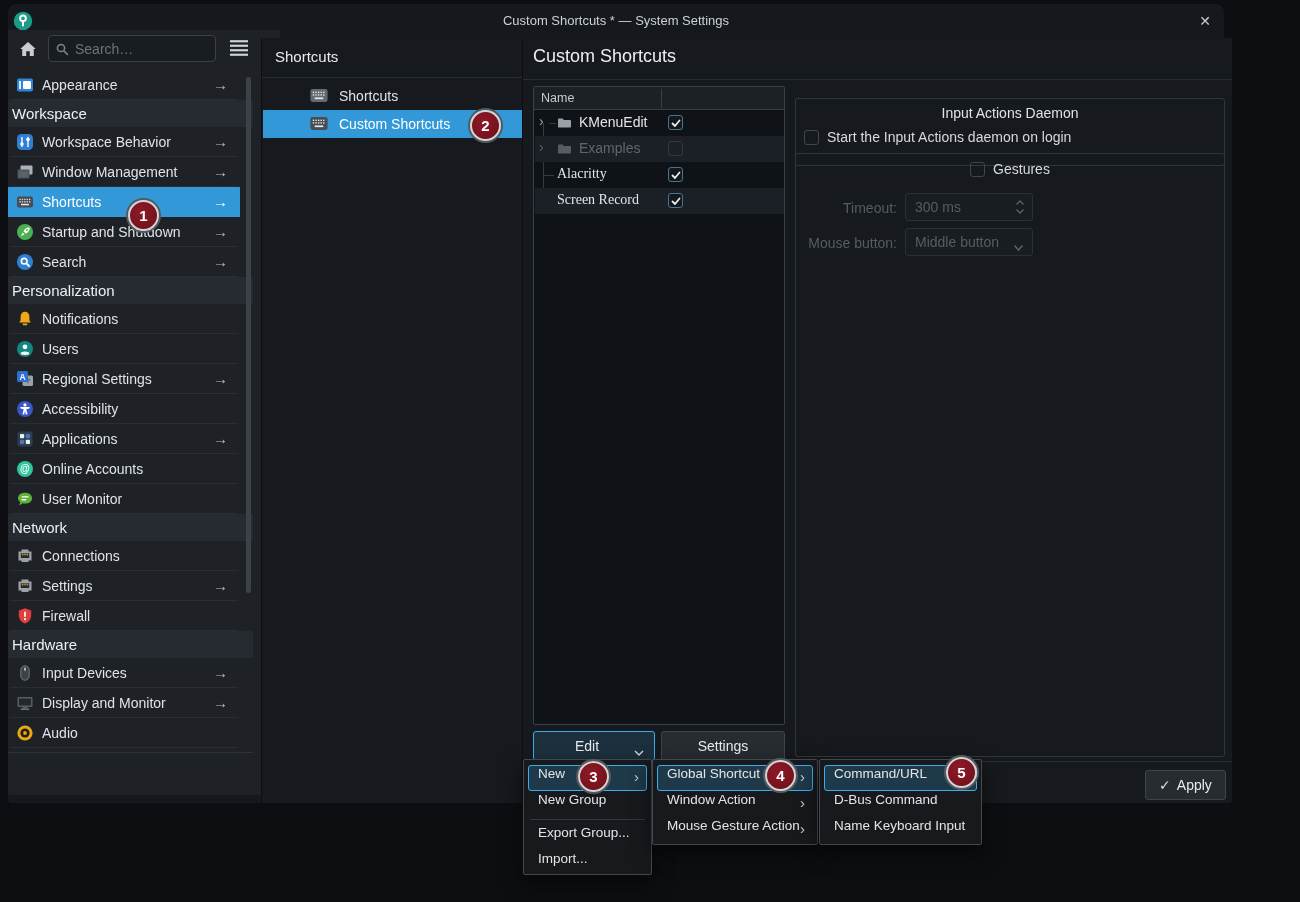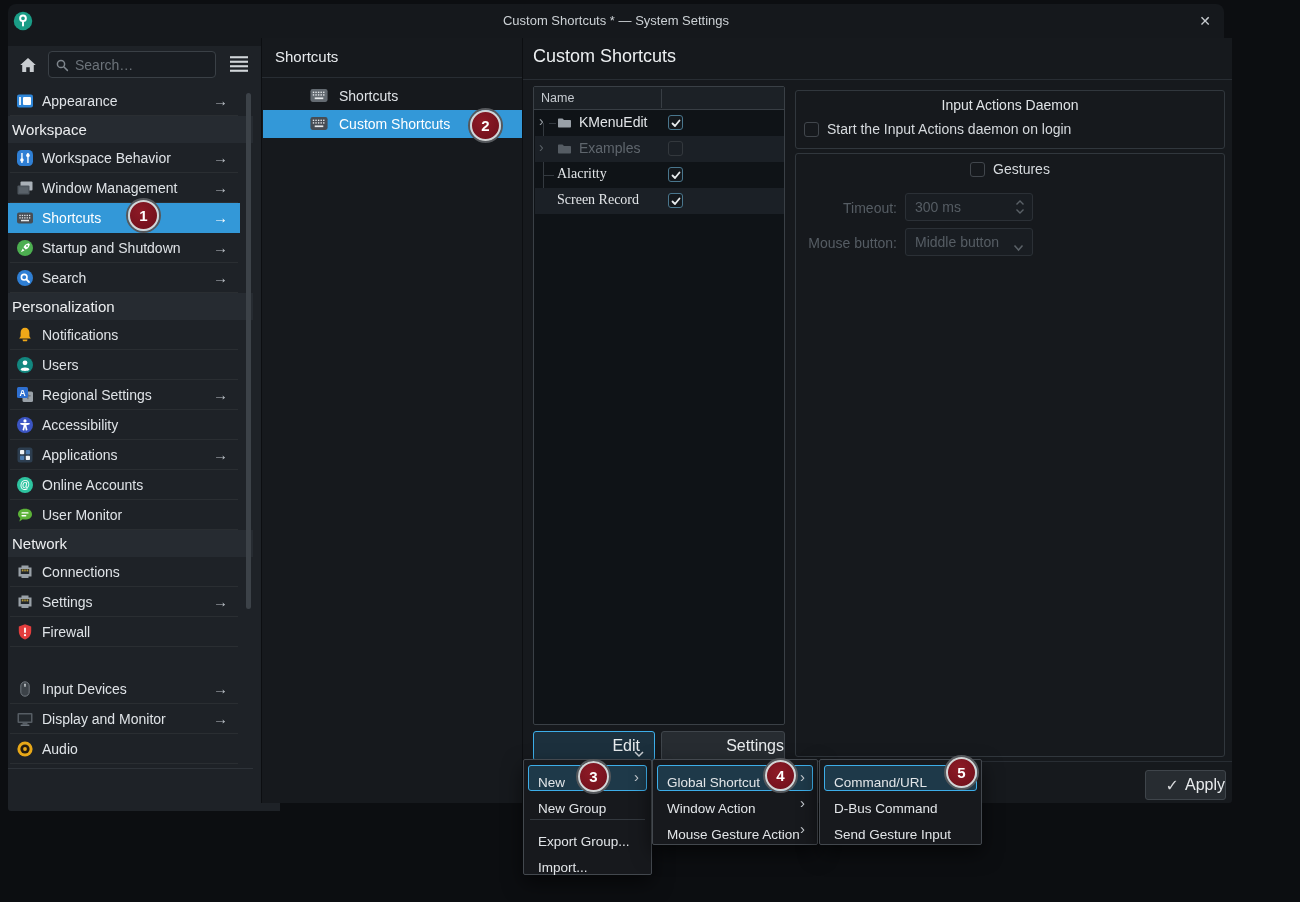--- a/index.html
+++ b/index.html
@@ -11,21 +11,21 @@
   .window { position:absolute; left:8px; top:4px; width:1216px; height:799px;
             background:#15181c; border-radius:8px 8px 3px 3px; }
   .titlebar { position:absolute; left:0; top:0; width:100%; height:34px; }
   .titlebar .title { position:absolute; left:0; right:0; top:9px; text-align:center;
             color:#ccd1d5; font-size:13px; }
   .app-icon { position:absolute; left:4px; top:6px; width:22px; height:22px; }
   .close-btn { position:absolute; right:8px; top:6px; width:22px; height:22px;
             color:#c8ccd0; font-size:14px; text-align:center; line-height:22px; cursor:default; }
 
   
-  .sidebar { position:absolute; left:0; top:42px; width:272px; height:765px;
+  .sidebar { position:absolute; left:0; top:26px; width:272px; height:765px;
              background:#1e2227; border-radius:0 0 0 3px; }
   .home-btn { position:absolute; left:10px; top:9px; width:20px; height:20px; }
   .search-box { position:absolute; left:40px; top:5px; width:168px; height:27px;
              background:#191d22; border:1px solid #3a4046; border-radius:4px; }
   .search-box svg { position:absolute; left:6px; top:6px; }
   .search-box input { position:absolute; left:26px; top:1px; width:135px; height:23px;
              background:transparent; border:none; outline:none; color:#c9ced3; font-size:14px;
              font-family:"Liberation Sans","DejaVu Sans",sans-serif; }
   .search-box input::placeholder { color:#6c737a; }
   .hamburger { position:absolute; left:220px; top:8px; width:22px; height:20px; }
@@ -83,42 +83,42 @@
   .guide-v { position:absolute; left:9px; top:36px; width:1px; height:78px; background:#343a40; }
   .guide-h { position:absolute; height:1px; background:#343a40; }
 
   
   .cb { width:15px; height:15px; border:1px solid #41464c; border-radius:3px; background:transparent; }
   .cb.checked { border-color:#49768d; background:#14181c; }
   .cb.dim { border-color:#33383d; }
   .cb svg { display:block; margin:1px 0 0 1px; }
 
   
-  .btn { position:absolute; display:flex; align-items:center; justify-content:flex-end; gap:6px;
+  .btn { position:absolute; display:flex; align-items:center; justify-content:center; gap:6px;
          background:#272c31; border:1px solid #3f454b; border-radius:3px;
-         color:#e8ebed; font-size:16px; }
+         color:#e8ebed; font-size:14px; }
   .btn.accent-open { background:rgba(61,174,233,0.16); border-color:#3daee9; }
   .btn .chev { position:absolute; right:10px; top:12px; }
 
   
   .gbox { position:absolute; border:1px solid #31373d; border-radius:3px; }
   .gbox .gtitle { position:absolute; left:0; right:0; top:6px; text-align:center;
                   color:#dfe3e6; font-size:14px; }
   .cb-row { position:absolute; display:flex; align-items:center; gap:8px; color:#d6dade; font-size:14px; }
   .cb-row.centered { left:0; right:0; justify-content:center; }
   .dimlbl { position:absolute; color:#565d64; font-size:14px; text-align:right; }
   .field { position:absolute; background:#191d22; border:1px solid #2b3036; border-radius:3px;
            color:#565d64; font-size:14px; display:flex; align-items:center; padding:0 9px; }
   .field .spin { position:absolute; right:7px; top:4px; }
   .field .ddchev { position:absolute; right:8px; top:10px; }
 
   
   .menu { position:absolute; background:#17191d; border:1px solid #43484e; border-radius:2px;
           box-shadow:0 8px 20px rgba(0,0,0,0.55); z-index:50; }
-  .menu-item { position:absolute; left:4px; right:4px; height:26px; display:flex; align-items:flex-end;
+  .menu-item { position:absolute; left:4px; right:4px; height:26px; display:flex; align-items:flex-start;
           padding:0 9px; color:#e2e5e8; font-size:13.5px; border-radius:3px;
           border:1px solid transparent; }
   .menu-item.hl { background:rgba(61,174,233,0.22); border-color:#3daee9; }
   .menu-item .sub-arrow { position:absolute; right:7px; top:2px; color:#c6cbd0; font-size:15px; }
   .menu-sep { position:absolute; left:6px; right:6px; height:1px; background:#33383e; }
 
   
   .badge { position:absolute; width:31px; height:31px; border-radius:50%;
            background:radial-gradient(circle at 40% 35%, #8d1a26, #6d0f1a);
            border:2px solid #d3d5d6; box-shadow:0 0 0 2px #55585c;
@@ -326,20 +326,21 @@
         <span class="arrow">→</span>
       </div>
       <div class="sb-item" style="top:571px">
         <span class="ic"><svg viewBox="0 0 18 18" width="18" height="18">
               <path d="M9 1.2 L15.2 3.4 L15.2 8 C15.2 12.4 12.7 15.2 9 16.6 C5.3 15.2 2.8 12.4 2.8 8 L2.8 3.4 Z" fill="#e23d3d"></path>
               <rect x="8.1" y="4.5" width="1.8" height="5.5" rx="0.9" fill="#fff"></rect>
               <circle cx="9" cy="12.2" r="1.1" fill="#fff"></circle>
             </svg></span>
         <span class="lbl">Firewall</span>
       </div>
+      <div class="sb-header" style="top:601px"><span>Hardware</span></div>
       <div class="sb-item" style="top:628px">
         <span class="ic"><svg viewBox="0 0 18 18" width="18" height="18">
               <rect x="4.8" y="1.8" width="8.4" height="14.4" rx="4.2" fill="#3c4248" stroke="#71787f" stroke-width="1"></rect>
               <rect x="8.3" y="3.6" width="1.4" height="3.4" rx="0.7" fill="#cfd4d8"></rect>
             </svg></span>
         <span class="lbl">Input Devices</span>
         <span class="arrow">→</span>
       </div>
       <div class="sb-item" style="top:658px">
         <span class="ic"><svg viewBox="0 0 18 18" width="18" height="18">
@@ -463,21 +464,21 @@
       <div class="btn accent-open" style="left:10px;top:693px;width:122px;height:30px">
         <span style="margin-right:14px">Edit</span>
         <span class="chev"><svg width="10" height="7" viewBox="0 0 10 7">
               <path d="M1 1 L5 5 L9 1" stroke="#cfd4d8" stroke-width="1.5" fill="none"></path>
             </svg></span>
       </div>
       <div class="btn" style="left:138px;top:693px;width:124px;height:30px">
         <span>Settings</span>
       </div>
 
-      <div class="gbox" style="left:272px;top:52px;width:430px;height:59px">
+      <div class="gbox" style="left:272px;top:60px;width:430px;height:68px">
         <div class="gtitle">Input Actions Daemon</div>
         <div class="cb-row" style="left:8px;top:30px">
           <span class="cb"></span>
           <span>Start the Input Actions daemon on login</span>
         </div>
       </div>
 
       <div class="gbox" style="left:272px;top:115px;width:430px;height:604px">
         <div class="cb-row centered" style="top:7px">
           <span class="cb"></span>
@@ -541,21 +542,21 @@
   </div>
 
   <div class="menu" style="left:819px;top:759px;width:163px;height:86px">
     <div class="menu-item hl" style="top:5px">
       <span>Command/URL</span>
     </div>
     <div class="menu-item" style="top:31px">
       <span>D-Bus Command</span>
     </div>
     <div class="menu-item" style="top:57px">
-      <span>Send Gesture Input</span>
+      <span>Name Keyboard Input</span>
     </div>
   </div>
 
   <div class="badge" style="left:128px;top:200px">1</div>
   <div class="badge" style="left:470px;top:110px">2</div>
   <div class="badge" style="left:578px;top:761px">3</div>
   <div class="badge" style="left:765px;top:760px">4</div>
   <div class="badge" style="left:946px;top:757px">5</div>
 </div>
 

